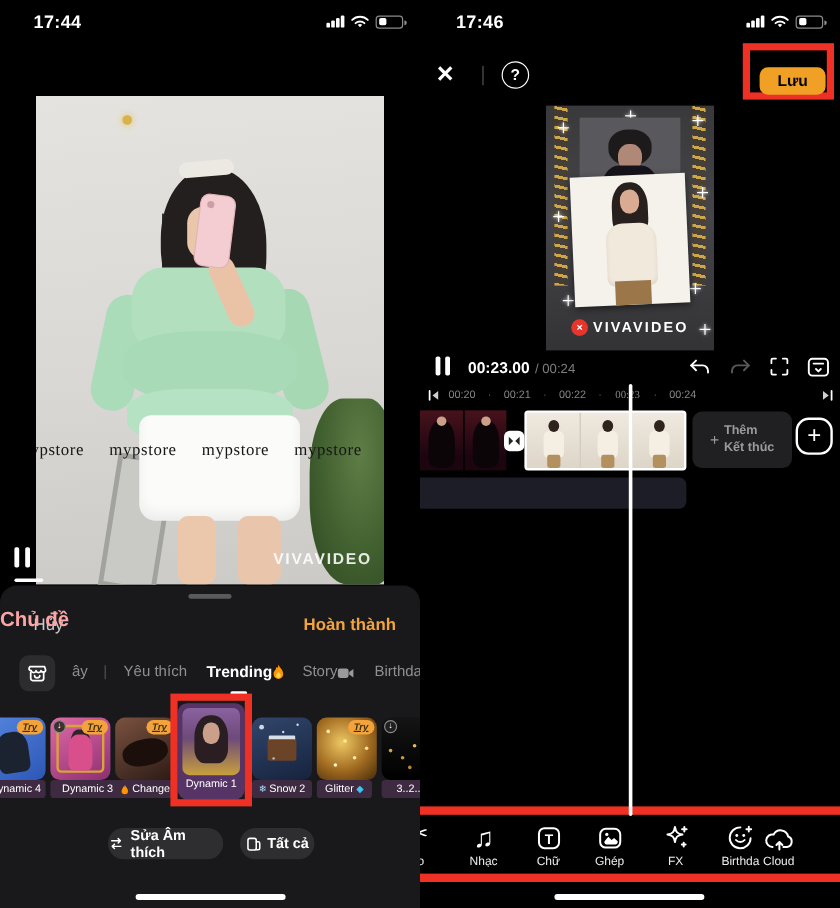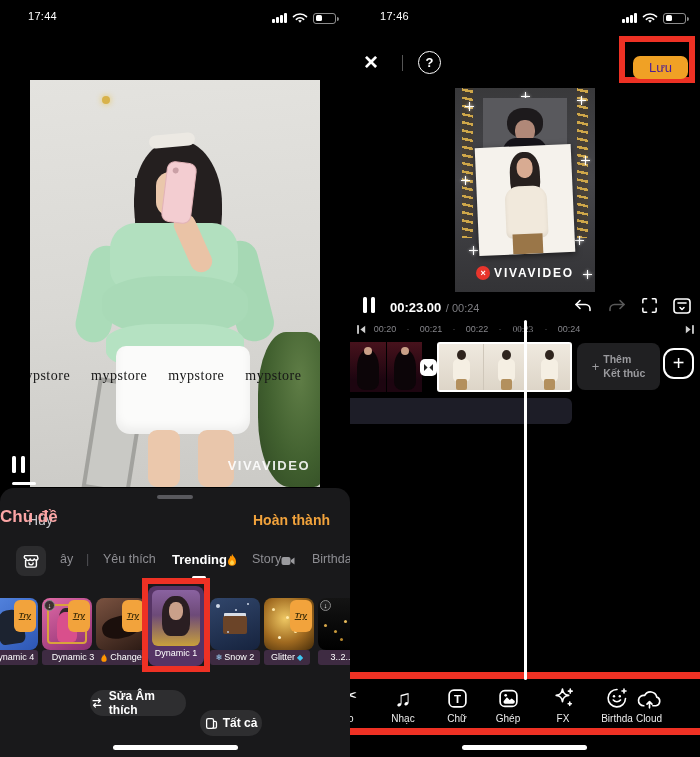--- a/index.html
+++ b/index.html
@@ -2,21 +2,21 @@
 <html><head>
 <meta charset="utf-8">
 <style>
   html,body{margin:0;padding:0;background:#000;}
   *{box-sizing:border-box;font-family:"Liberation Sans","DejaVu Sans",sans-serif;}
   #stage{position:relative;width:700px;height:757px;background:#000;overflow:hidden;}
   .screen{position:absolute;top:0;width:350px;height:757px;background:#000;overflow:hidden;}
   #screenL{left:0;} #screenR{left:350px;}
   .abs{position:absolute;}
   
-  .time{font-size:11px;font-weight:400;color:#fff;letter-spacing:.3px;}
+  .time{font-size:15px;font-weight:700;color:#fff;letter-spacing:.3px;}
   .sticons{display:flex;align-items:center;gap:5px;}
   .sig{display:flex;align-items:flex-end;gap:1.5px;}
   .sig i{display:block;width:2.6px;background:#fff;border-radius:1px;}
   .batt{position:relative;width:23px;height:11px;border:1px solid rgba(255,255,255,.55);border-radius:3px;}
   .batt i{position:absolute;left:1.5px;top:1.5px;bottom:1.5px;width:6px;background:#fff;border-radius:1.5px;}
   .batt::after{content:"";position:absolute;right:-3.5px;top:3px;width:2px;height:4.5px;background:rgba(255,255,255,.55);border-radius:0 2px 2px 0;}
   svg{display:block;}
   .ln{stroke:#fff;stroke-width:1.6;fill:none;stroke-linecap:round;stroke-linejoin:round;}
   
   #lprev{left:30px;top:80px;width:290px;height:407px;background:linear-gradient(175deg,#e4e3df 0%,#d9d8d4 55%,#cbcac6 100%);overflow:hidden;}
@@ -27,28 +27,28 @@
   .handle{left:157px;top:7px;width:36px;height:4px;background:#59595e;border-radius:2px;}
   .hdr-cancel{left:28px;top:24px;font-size:14px;color:#c9c9ce;}
   .hdr-title{left:0;top:19px;width:350px;font-size:17px;font-weight:700;color:#fca5a5;}
   .hdr-done{right:20px;top:24px;font-size:14px;font-weight:700;color:#f2a33c;}
   .tab{top:64px;font-size:12.5px;color:#8e8e93;white-space:nowrap;}
   .tab.on{color:#fff;font-weight:700;font-size:13px;}
   .storebtn{left:16px;top:58px;width:30px;height:30px;background:#2c2c2e;border-radius:8px;display:flex;align-items:center;justify-content:center;}
   .underline{left:192px;top:88px;width:14px;height:3px;background:#fff;border-radius:2px;}
   .tile{top:110px;height:52px;border-radius:8px;overflow:hidden;}
   .tlabel{top:162px;height:15px;line-height:15px;background:#3e2b42;border-radius:3px;font-size:9px;color:#fff;text-align:center;white-space:nowrap;overflow:hidden;display:flex;align-items:center;justify-content:center;gap:2px;}
-  .try{position:absolute;top:2px;right:2px;background:#f2a33c;color:#42300a;font-size:8px;font-weight:700;font-style:italic;padding:12px 5px;border-radius:6px;line-height:1;text-decoration:underline;}
+  .try{position:absolute;top:2px;right:2px;background:#f2a33c;color:#42300a;font-size:8px;font-weight:700;font-style:italic;padding:2px 5px;border-radius:6px;line-height:1;text-decoration:underline;}
   .dl{position:absolute;top:2px;left:2px;width:11px;height:11px;border-radius:50%;background:rgba(35,35,35,.85);border:1px solid #8a8a8a;color:#fff;font-size:7px;line-height:10px;text-align:center;}
   .pill{top:202px;height:26px;background:#2e2e30;border-radius:13px;display:flex;align-items:center;justify-content:center;gap:5px;color:#fff;font-size:12px;font-weight:600;}
   .homebar{top:257px;width:125px;height:5px;background:#fff;border-radius:3px;}
   
   .iconbtn{color:#fff;}
   #savebox{left:269px;top:36px;width:76px;height:47px;border:6px solid #ee3124;}
-  #savebtn{left:283px;top:56px;width:55px;height:23px;background:#f0a125;border-radius:7px;color:#4c1d95;font-size:13px;font-weight:400;display:flex;align-items:center;justify-content:center;}
+  #savebtn{left:283px;top:56px;width:55px;height:23px;background:#f0a125;border-radius:7px;color:#000000;font-size:13px;font-weight:700;display:flex;align-items:center;justify-content:center;}
   #rprev{left:105px;top:88px;width:140px;height:204px;background:linear-gradient(180deg,#39393b 0%,#46464a 45%,#333336 100%);overflow:hidden;}
   .garl{top:0;width:11px;height:150px;background:repeating-linear-gradient(12deg,rgba(214,172,74,.95) 0 2.5px,rgba(90,62,18,.25) 2.5px 8px);filter:blur(.4px);}
   .spark{position:absolute;width:9px;height:9px;}
   .spark::before{content:"";position:absolute;left:4px;top:0;width:1.4px;height:9px;background:#fff;box-shadow:0 0 3px #fff;}
   .spark::after{content:"";position:absolute;top:4px;left:0;height:1.4px;width:9px;background:#fff;box-shadow:0 0 3px #fff;}
   .wmrow{left:0;bottom:12px;width:140px;display:flex;align-items:center;justify-content:center;gap:4px;}
   .wmx{width:14px;height:14px;border-radius:50%;background:#e8352c;color:#fff;font-size:9px;font-weight:700;display:flex;align-items:center;justify-content:center;}
   .wmtxt{color:#fff;font-weight:700;font-size:12px;letter-spacing:1.8px;}
   
   .tcur{font-size:13px;font-weight:700;color:#fff;}
@@ -212,21 +212,21 @@
       </div>
       <div class="abs tlabel" style="left:318px;width:50px;">3..2..1</div>
 
       <div class="abs pill" style="left:90px;width:96px;">
         <svg width="14" height="12" viewBox="0 0 18 14">
           <path class="ln" d="M4 4 h9 M11 1.6 L13.4 4 L11 6.4"></path>
           <path class="ln" d="M14 10 h-9 M7 7.6 L4.6 10 L7 12.4"></path>
         </svg>
         <span>Sửa Âm thích</span>
       </div>
-      <div class="abs pill" style="left:200px;width:62px;margin-top:20px;">
+      <div class="abs pill" style="left:200px;width:62px;">
         <svg width="13" height="13" viewBox="0 0 16 16">
           <rect class="ln" x="2" y="2" width="8.5" height="12" rx="2"></rect>
           <path class="ln" d="M10.5 5.5 h2 a1.6 1.6 0 0 1 1.6 1.6 v5 a1.6 1.6 0 0 1 -1.6 1.6 h-2.6"></path>
         </svg>
         <span>Tất cả</span>
       </div>
       <div class="abs homebar" style="left:113px;"></div>
     </div>
   </section>
 

